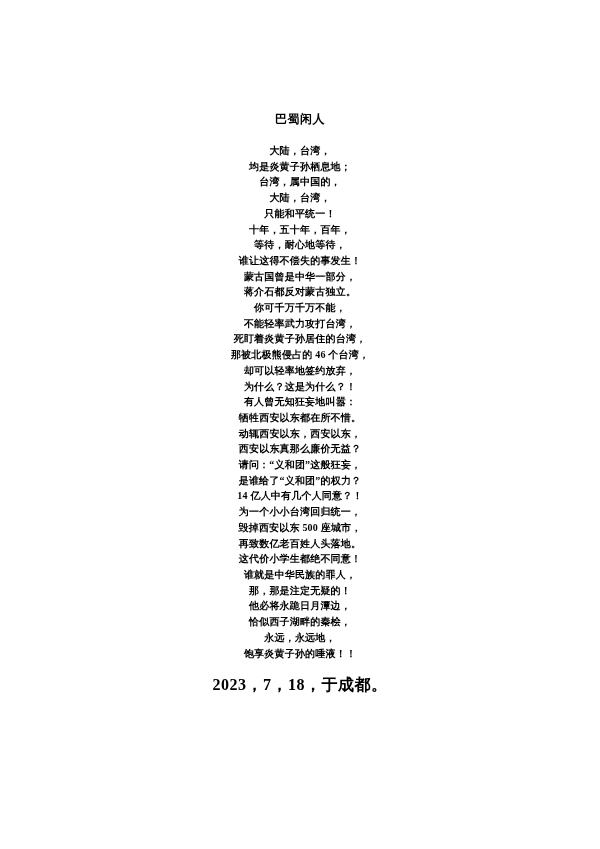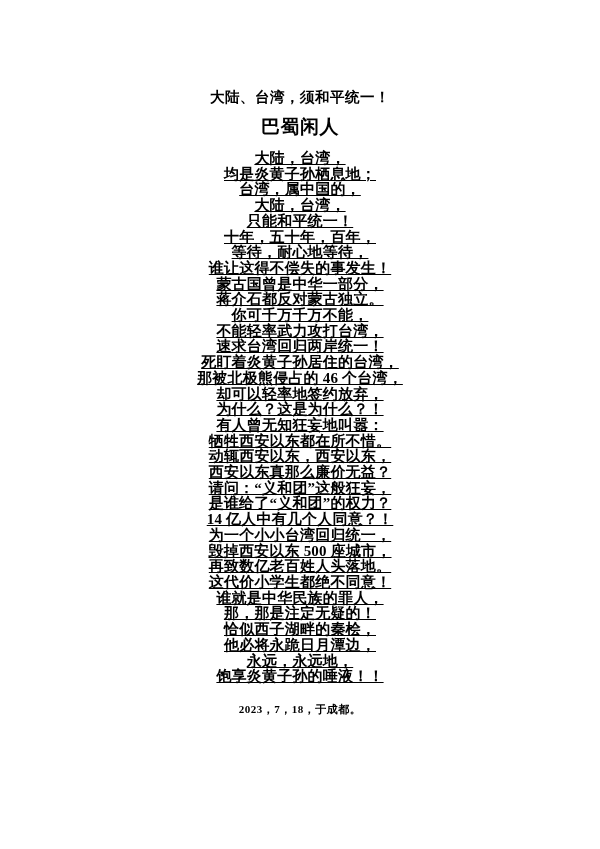--- a/index.html
+++ b/index.html
@@ -20,81 +20,78 @@
     overflow: hidden;
     box-sizing: border-box;
     padding-top: 89px;
   }
   .doc-title {
     font-size: 14.5px;
     line-height: 16px;
     letter-spacing: 0.5px;
   }
   .doc-author {
-    margin-top: 14px;
-    font-size: 19px;
+    margin-top: 22px;
+    font-size: 12px;
     line-height: 16px;
     letter-spacing: 0.5px;
   }
   .poem {
     margin-top: 16px;
   }
   .poem .poem-line {
-    font-size: 15px;
+    font-size: 10px;
     line-height: 15.7px;
     letter-spacing: 0.2px;
     white-space: pre;
-    text-decoration: underline;
   }
   .doc-date {
     margin-top: 16px;
-    font-size: 11px;
+    font-size: 16px;
     line-height: 16px;
     letter-spacing: 0.5px;
   }
 </style>
 </head>
 <body>
 
 <div class="page">
-  <div class="doc-title">大陆、台湾，须和平统一！</div>
 
   <div class="doc-author">巴蜀闲人</div>
 
   <div class="poem">
       <div class="poem-line">大陆，台湾，</div>
       <div class="poem-line">均是炎黄子孙栖息地；</div>
       <div class="poem-line">台湾，属中国的，</div>
       <div class="poem-line">大陆，台湾，</div>
       <div class="poem-line">只能和平统一！</div>
       <div class="poem-line">十年，五十年，百年，</div>
       <div class="poem-line">等待，耐心地等待，</div>
       <div class="poem-line">谁让这得不偿失的事发生！</div>
       <div class="poem-line">蒙古国曾是中华一部分，</div>
       <div class="poem-line">蒋介石都反对蒙古独立。</div>
       <div class="poem-line">你可千万千万不能，</div>
       <div class="poem-line">不能轻率武力攻打台湾，</div>
-      <div class="poem-line">速求台湾回归两岸统一！</div>
       <div class="poem-line">死盯着炎黄子孙居住的台湾，</div>
       <div class="poem-line">那被北极熊侵占的 46 个台湾，</div>
       <div class="poem-line">却可以轻率地签约放弃，</div>
       <div class="poem-line">为什么？这是为什么？！</div>
       <div class="poem-line">有人曾无知狂妄地叫嚣：</div>
       <div class="poem-line">牺牲西安以东都在所不惜。</div>
       <div class="poem-line">动辄西安以东，西安以东，</div>
       <div class="poem-line">西安以东真那么廉价无益？</div>
       <div class="poem-line">请问：“义和团”这般狂妄，</div>
       <div class="poem-line">是谁给了“义和团”的权力？</div>
       <div class="poem-line">14 亿人中有几个人同意？！</div>
       <div class="poem-line">为一个小小台湾回归统一，</div>
       <div class="poem-line">毁掉西安以东 500 座城市，</div>
       <div class="poem-line">再致数亿老百姓人头落地。</div>
       <div class="poem-line">这代价小学生都绝不同意！</div>
       <div class="poem-line">谁就是中华民族的罪人，</div>
       <div class="poem-line">那，那是注定无疑的！</div>
+      <div class="poem-line">他必将永跪日月潭边，</div>
       <div class="poem-line">恰似西子湖畔的秦桧，</div>
-      <div class="poem-line">他必将永跪日月潭边，</div>
       <div class="poem-line">永远，永远地，</div>
       <div class="poem-line">饱享炎黄子孙的唾液！！</div>
     </div>
 
   <div class="doc-date">2023，7，18，于成都。</div>
 </div>
 
 </body></html>

